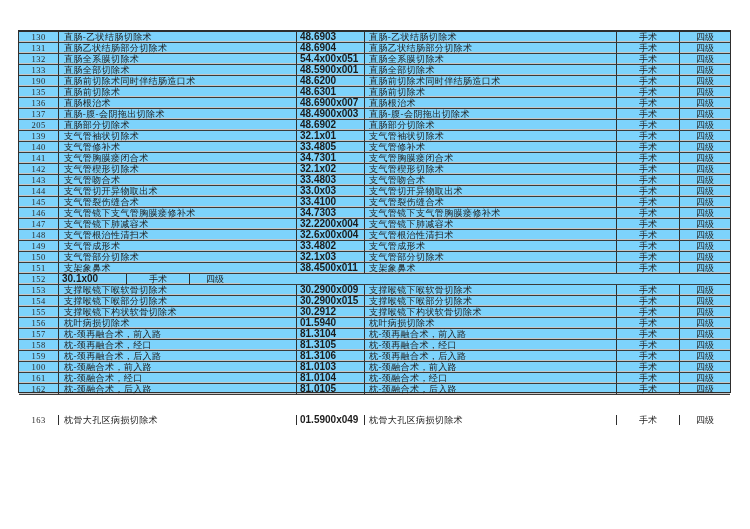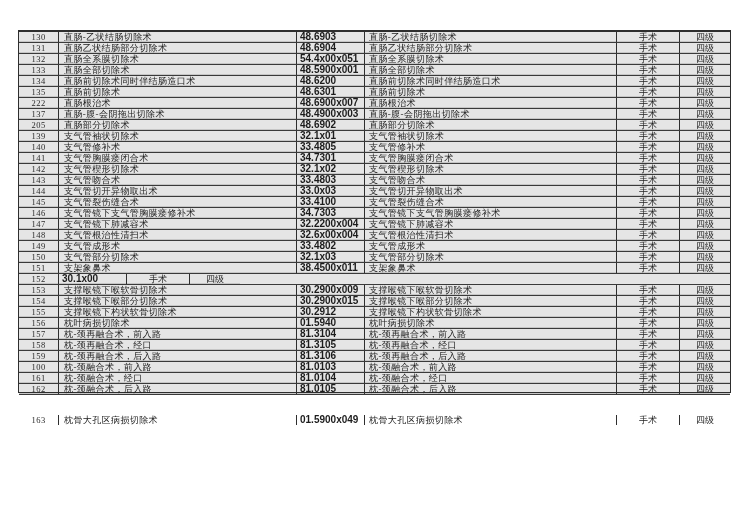--- a/index.html
+++ b/index.html
@@ -20,21 +20,21 @@
     position: absolute;
     left: 18px;
     top: 30px;
     width: 713px;
     height: 363px;
     border: 1px solid #2e2e2e;
     border-top-width: 2px;
     box-sizing: border-box;
     display: flex;
     flex-direction: column;
-    background: #e5e5e5;
+    background: #7dd3fc;
   }
   .t-row {
     flex: 1 1 auto;
     display: flex;
     flex-direction: row;
     border-bottom: 1px solid #3a3a3a;
     box-sizing: border-box;
   }
   .t-row:last-child {
     border-bottom: none;
@@ -127,39 +127,39 @@
   <div class="t-row">
     <div class="t-cell c-seq">133</div>
     <div class="t-cell c-name">直肠全部切除术</div>
     <div class="t-cell c-code">48.5900x001</div>
     <div class="t-cell c-name2">直肠全部切除术</div>
     <div class="t-cell c-cat">手术</div>
     <div class="t-cell c-level">四级</div>
   </div>
 
   <div class="t-row">
-    <div class="t-cell c-seq">134</div>
+    <div class="t-cell c-seq">190</div>
     <div class="t-cell c-name">直肠前切除术同时伴结肠造口术</div>
     <div class="t-cell c-code">48.6200</div>
     <div class="t-cell c-name2">直肠前切除术同时伴结肠造口术</div>
     <div class="t-cell c-cat">手术</div>
     <div class="t-cell c-level">四级</div>
   </div>
 
   <div class="t-row">
     <div class="t-cell c-seq">135</div>
     <div class="t-cell c-name">直肠前切除术</div>
     <div class="t-cell c-code">48.6301</div>
     <div class="t-cell c-name2">直肠前切除术</div>
     <div class="t-cell c-cat">手术</div>
     <div class="t-cell c-level">四级</div>
   </div>
 
   <div class="t-row">
-    <div class="t-cell c-seq">222</div>
+    <div class="t-cell c-seq">136</div>
     <div class="t-cell c-name">直肠根治术</div>
     <div class="t-cell c-code">48.6900x007</div>
     <div class="t-cell c-name2">直肠根治术</div>
     <div class="t-cell c-cat">手术</div>
     <div class="t-cell c-level">四级</div>
   </div>
 
   <div class="t-row">
     <div class="t-cell c-seq">137</div>
     <div class="t-cell c-name">直肠-腹-会阴拖出切除术</div>

